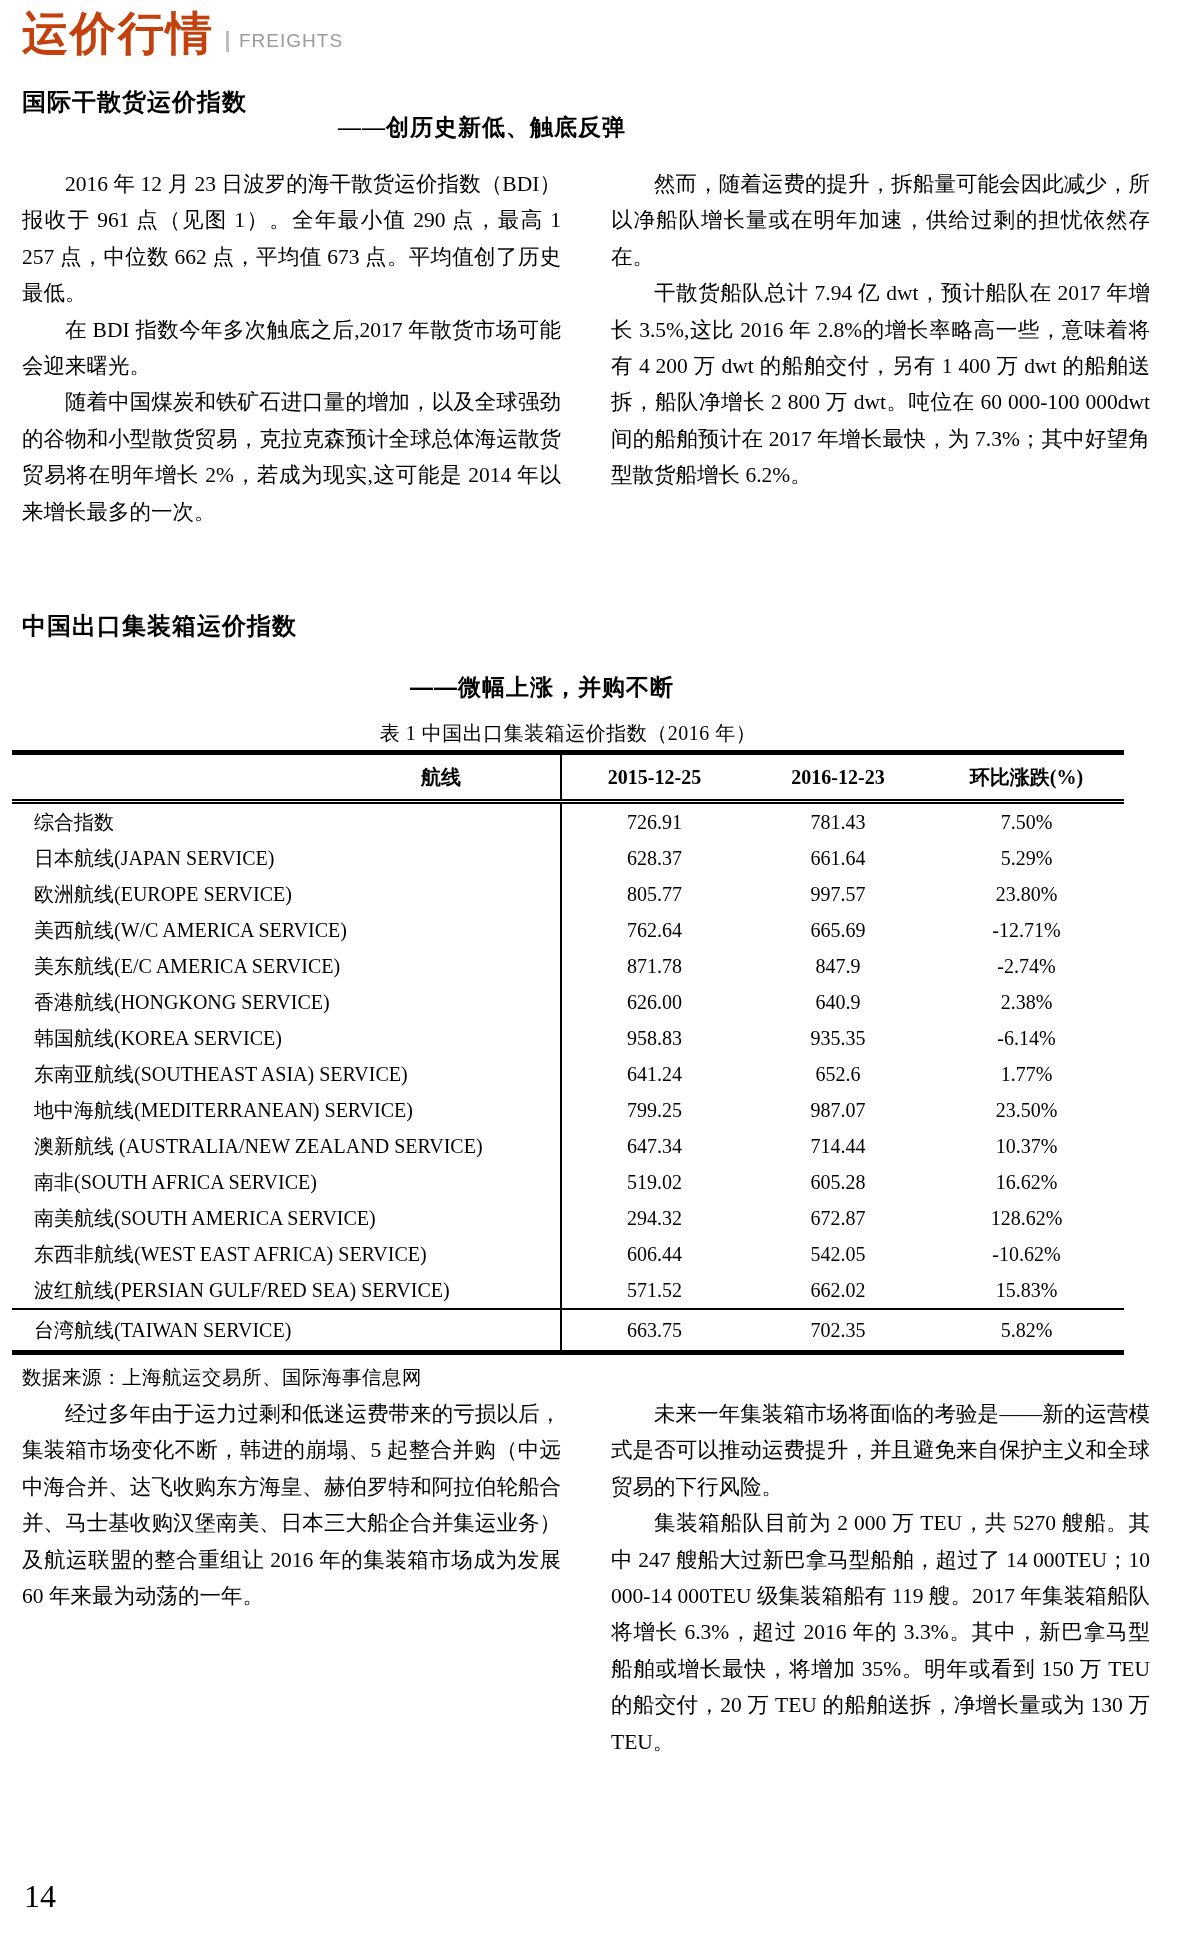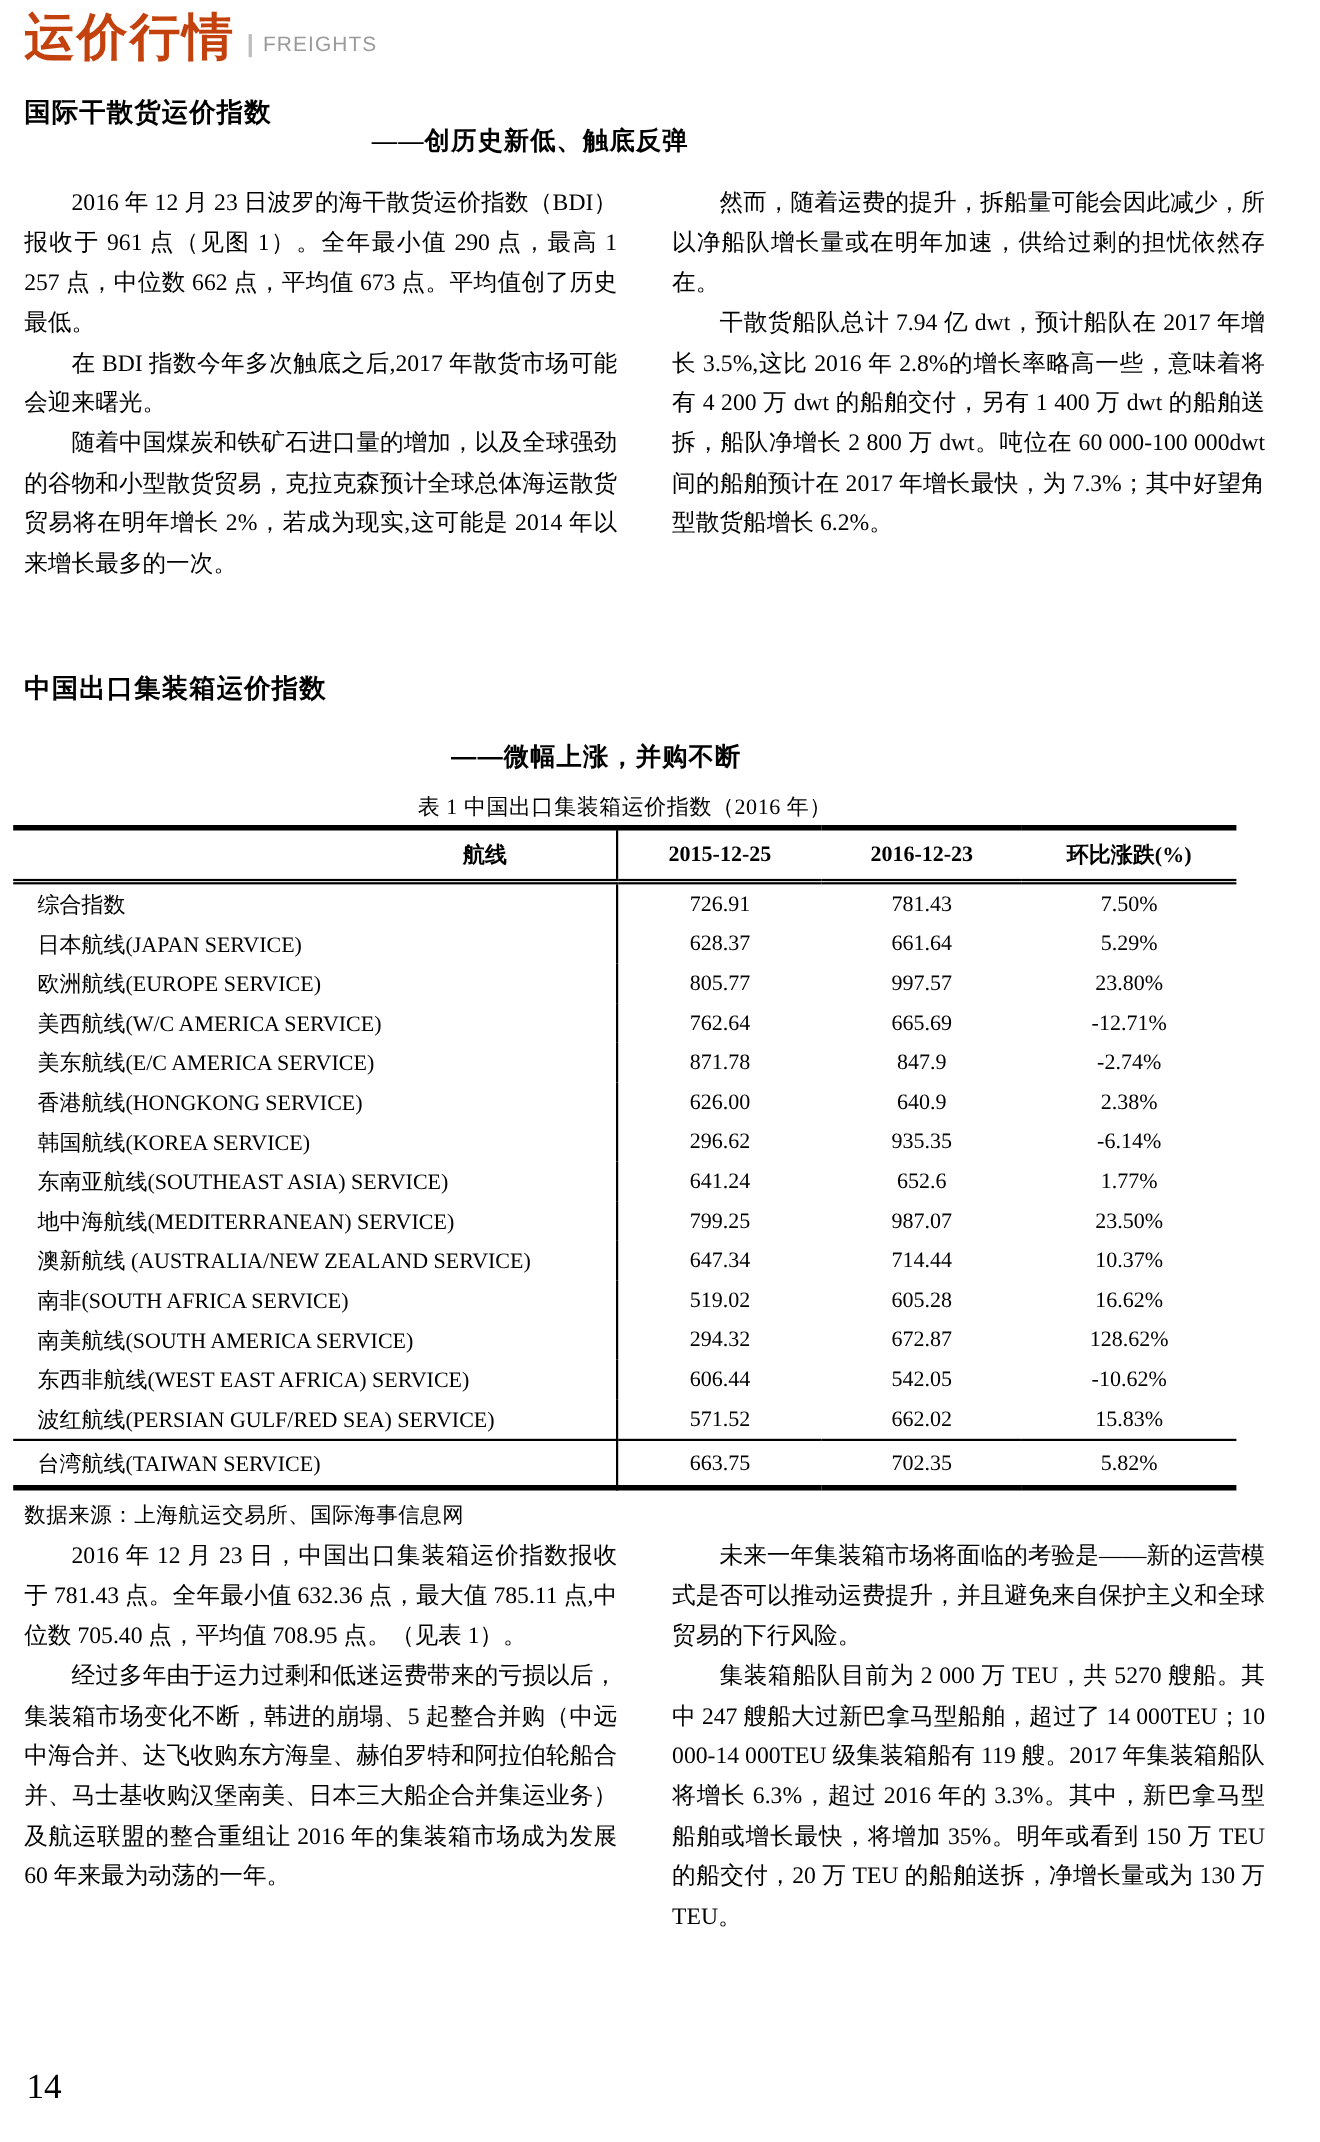--- a/index.html
+++ b/index.html
@@ -147,21 +147,21 @@
         <td>-2.74%</td>
       </tr>
       <tr>
         <td class="route">香港航线(HONGKONG SERVICE)</td>
         <td>626.00</td>
         <td>640.9</td>
         <td>2.38%</td>
       </tr>
       <tr>
         <td class="route">韩国航线(KOREA SERVICE)</td>
-        <td>296.62</td>
+        <td>958.83</td>
         <td>935.35</td>
         <td>-6.14%</td>
       </tr>
       <tr>
         <td class="route">东南亚航线(SOUTHEAST ASIA) SERVICE)</td>
         <td>641.24</td>
         <td>652.6</td>
         <td>1.77%</td>
       </tr>
       <tr>
@@ -206,21 +206,20 @@
         <td>702.35</td>
         <td>5.82%</td>
       </tr>
     </tbody>
   </table>
 
   <div class="source" style="top:1364px;">数据来源：上海航运交易所、国际海事信息网</div>
 
   <div class="columns" style="top:1396px;">
     <div class="col">
-      <p>2016 年 12 月 23 日，中国出口集装箱运价指数报收于 781.43 点。全年最小值 632.36 点，最大值 785.11 点,中位数 705.40 点，平均值 708.95 点。（见表 1）。</p>
       <p>经过多年由于运力过剩和低迷运费带来的亏损以后，集装箱市场变化不断，韩进的崩塌、5 起整合并购（中远中海合并、达飞收购东方海皇、赫伯罗特和阿拉伯轮船合并、马士基收购汉堡南美、日本三大船企合并集运业务）及航运联盟的整合重组让 2016 年的集装箱市场成为发展 60 年来最为动荡的一年。</p>
     </div>
     <div class="col">
       <p>未来一年集装箱市场将面临的考验是——新的运营模式是否可以推动运费提升，并且避免来自保护主义和全球贸易的下行风险。</p>
       <p>集装箱船队目前为 2 000 万 TEU，共 5270 艘船。其中 247 艘船大过新巴拿马型船舶，超过了 14 000TEU；10 000-14 000TEU 级集装箱船有 119 艘。2017 年集装箱船队将增长 6.3%，超过 2016 年的 3.3%。其中，新巴拿马型船舶或增长最快，将增加 35%。明年或看到 150 万 TEU 的船交付，20 万 TEU 的船舶送拆，净增长量或为 130 万 TEU。</p>
     </div>
   </div>
 
   <div class="page-number">14</div>
 </div>

